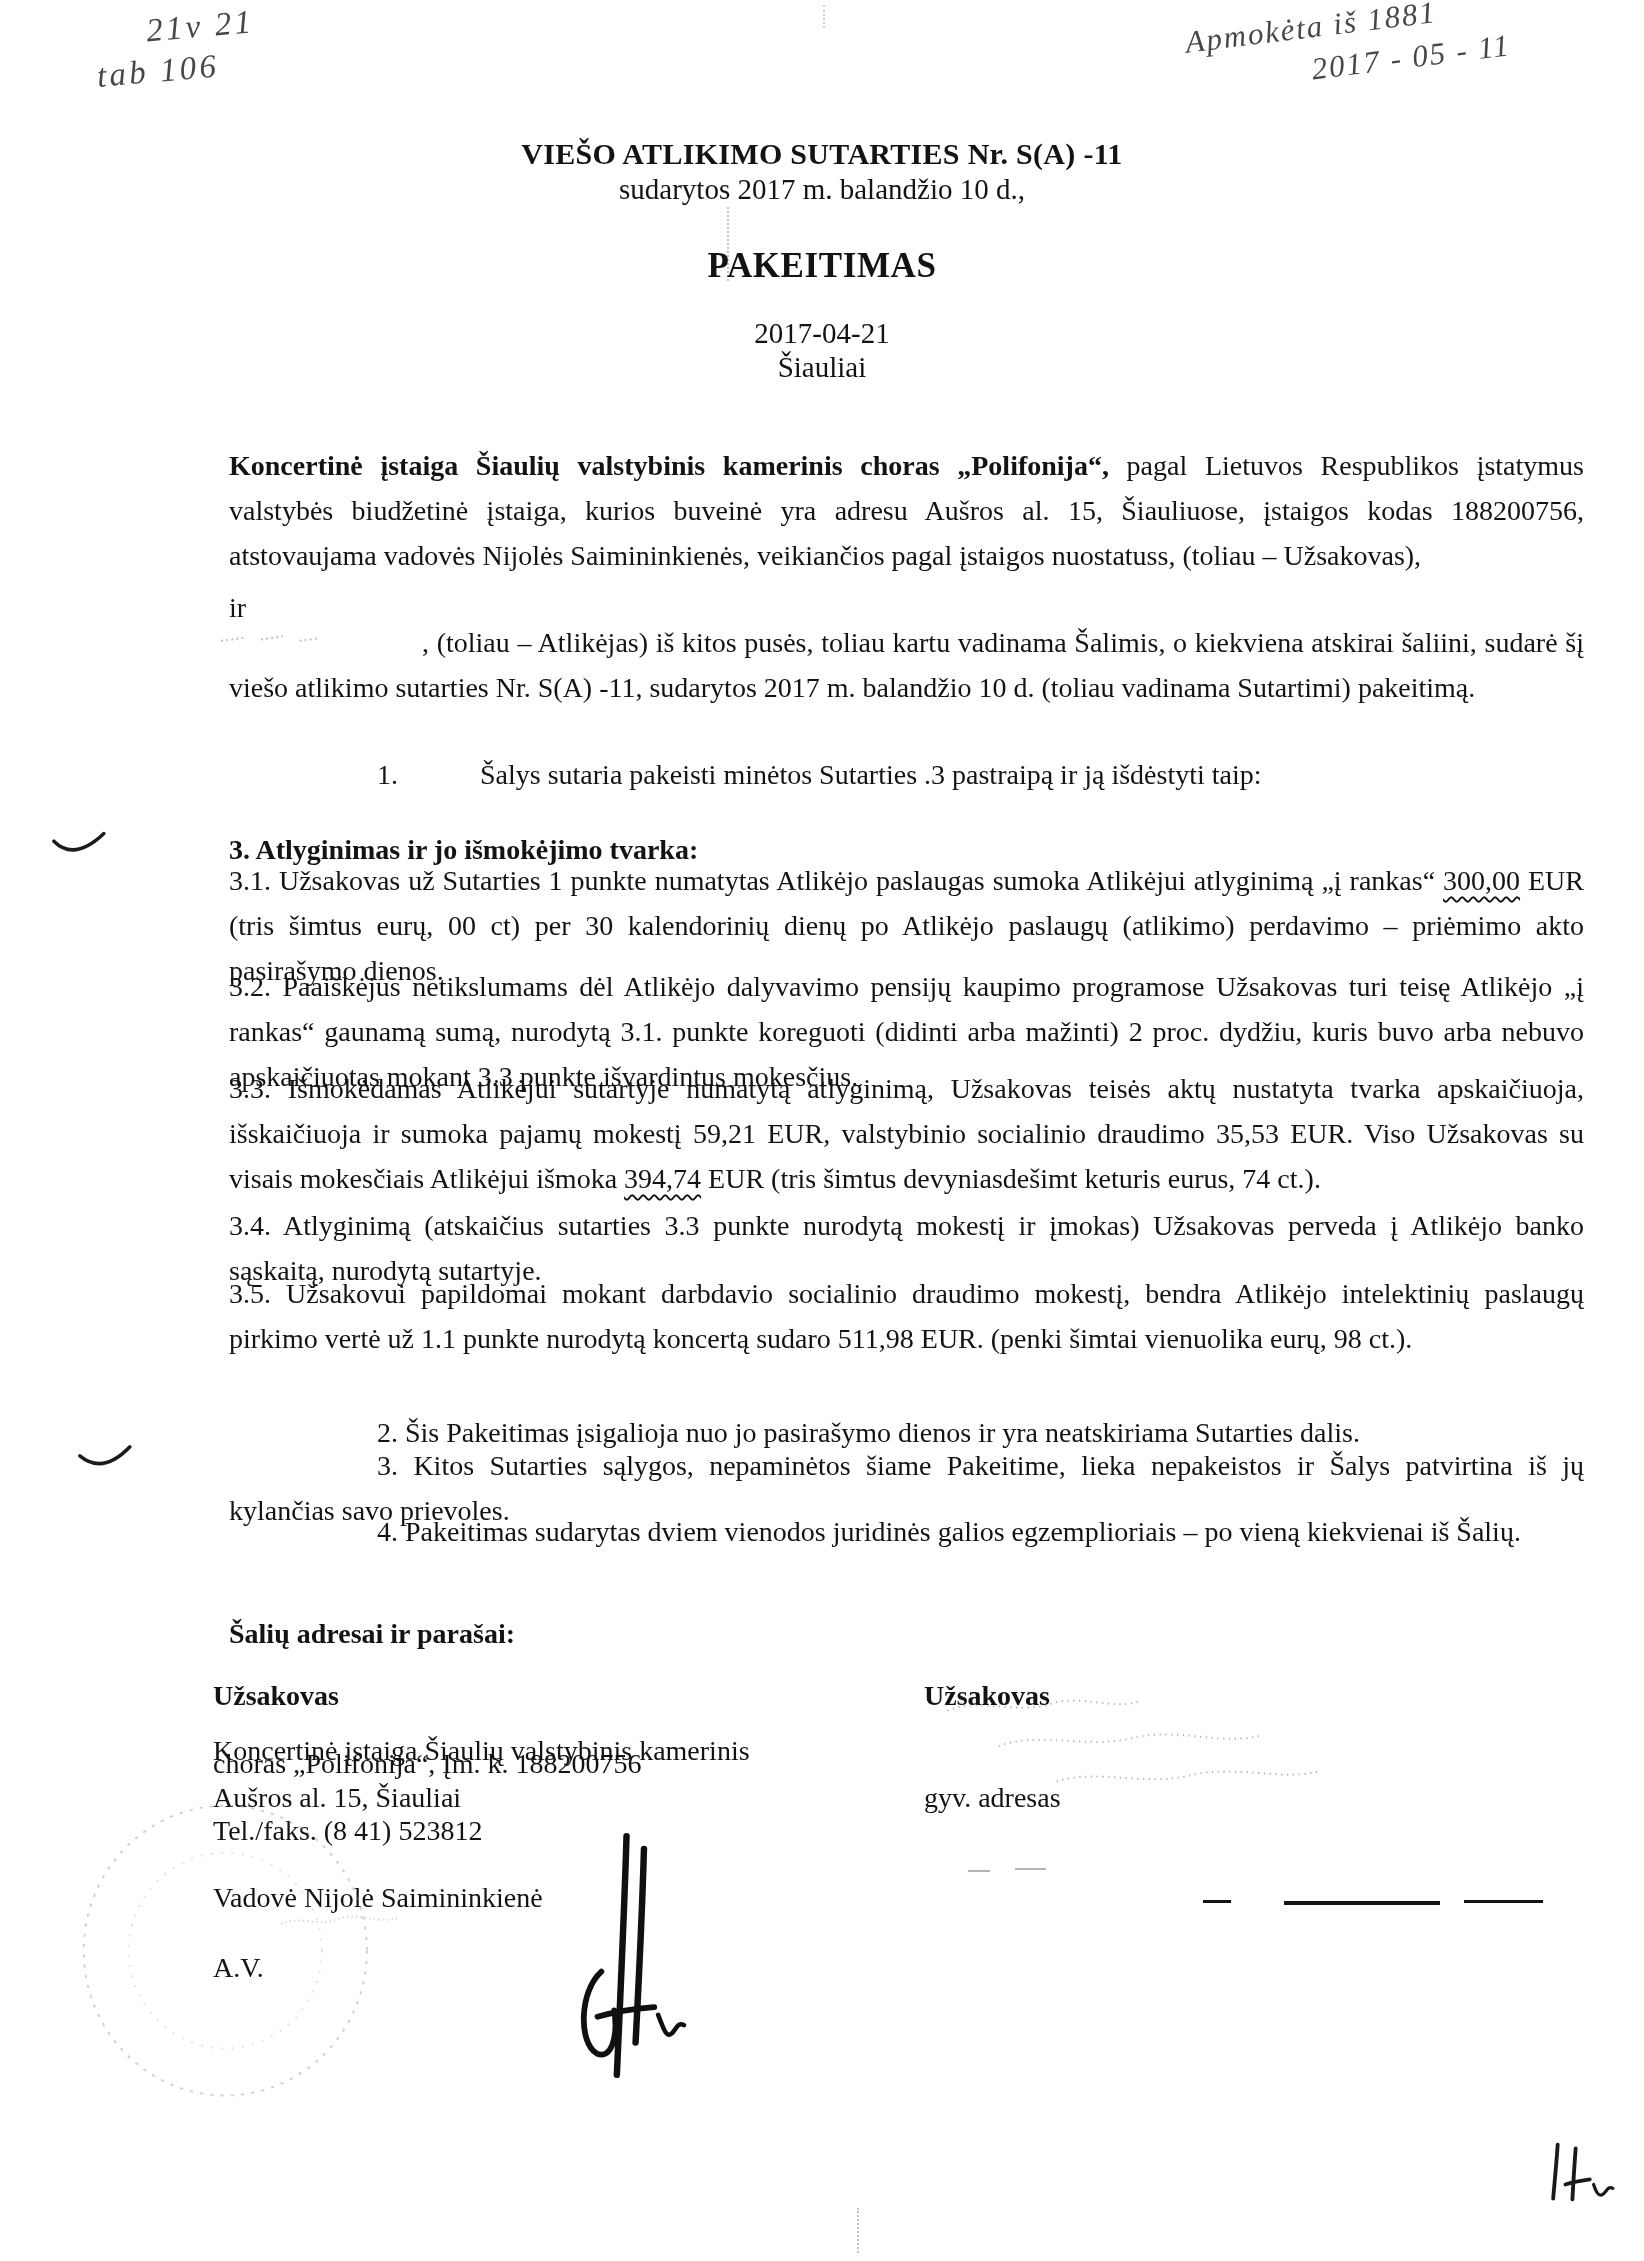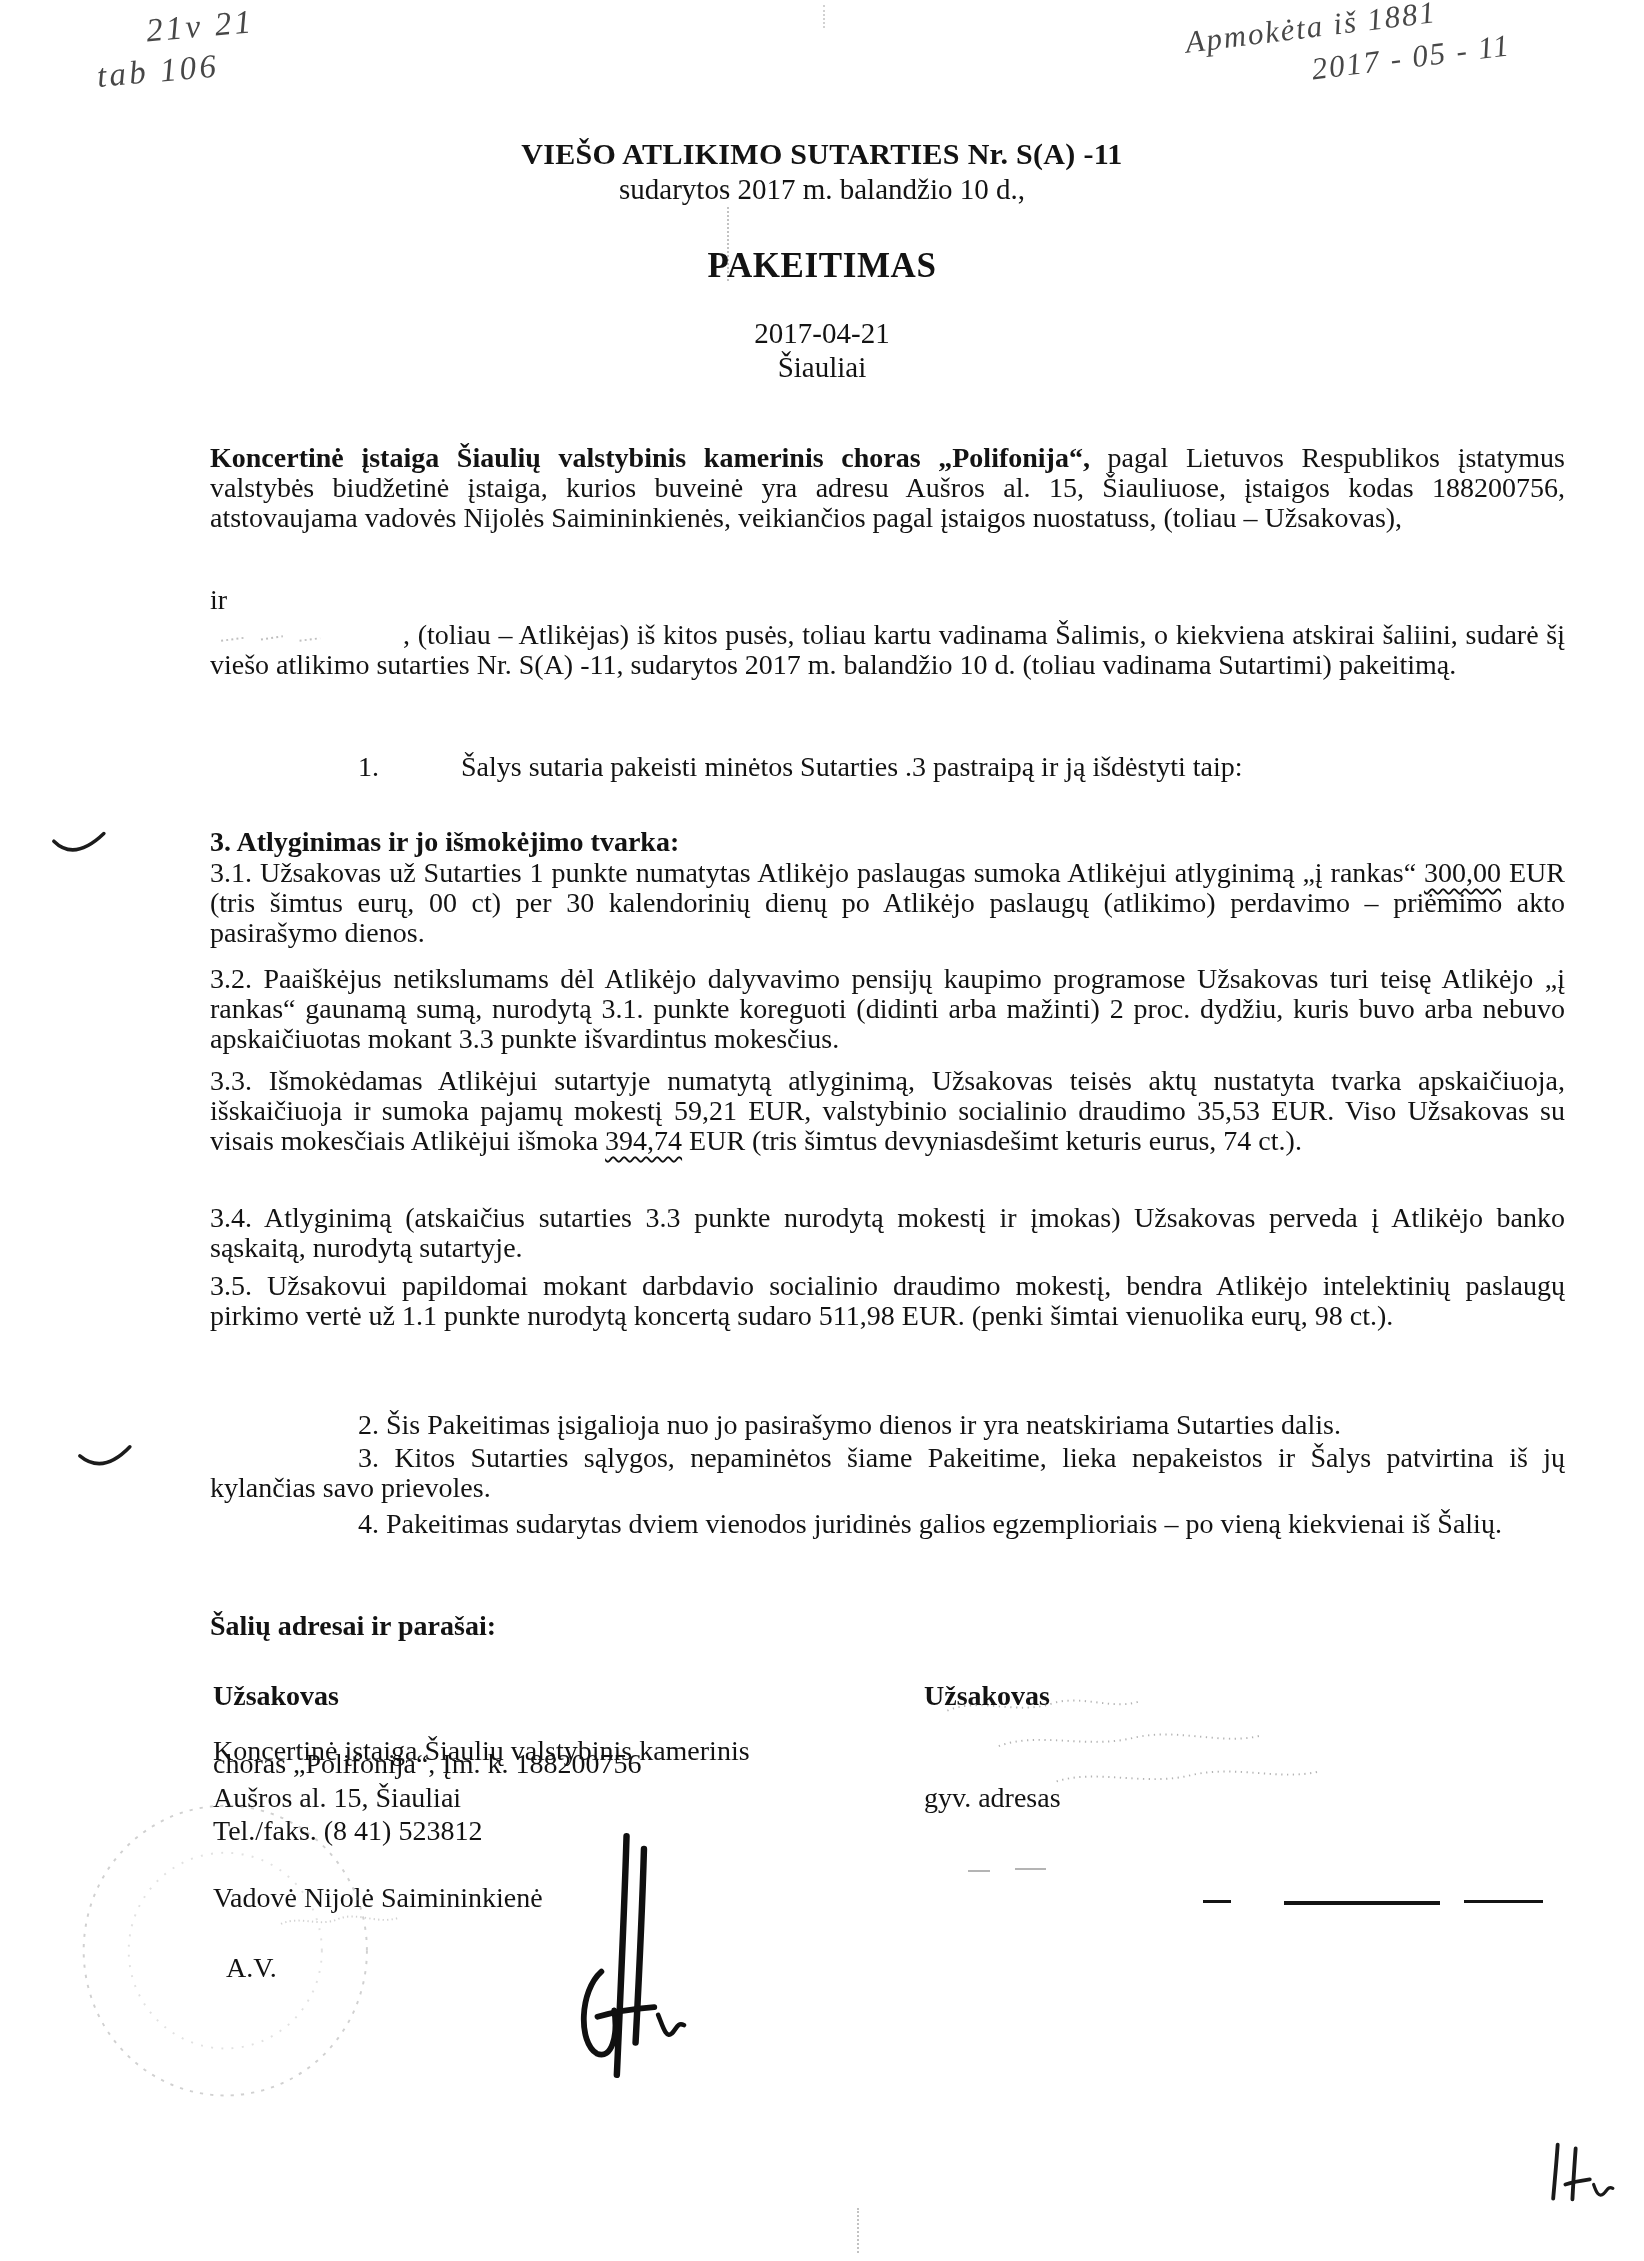--- a/index.html
+++ b/index.html
@@ -14,22 +14,22 @@
   .abs{position:absolute;}
   
   .center-line{left:0;width:1644px;text-align:center;}
   .doc-title{top:137px;font-size:30px;font-weight:bold;letter-spacing:0.3px;}
   .doc-subtitle{top:173px;font-size:29px;}
   .doc-amendment{top:246px;font-size:35px;font-weight:bold;letter-spacing:0.6px;}
   .doc-date{top:317px;font-size:29px;}
   .doc-city{top:351px;font-size:29px;}
   
   .para{
-    left:210px;width:1355px;
-    font-size:28px;line-height:30px;
+    left:229px;width:1355px;
+    font-size:28px;line-height:45px;
     text-align:justify;
   }
   .noj{text-align:left;}
   .b{font-weight:bold;}
   .indent-wide{text-indent:193px;}
   .indent-item{text-indent:148px;}
   .gap-after-num{margin-left:82px;}
   .amount-underlined{
     text-decoration-line:underline;
     text-decoration-style:wavy;
@@ -132,21 +132,21 @@
   <div class="abs col-right addr-line sig-label" style="top:1679px;">Užsakovas</div>
 
   <div class="abs col-left addr-line" style="top:1734px;">Koncertinė įstaiga Šiaulių valstybinis  kamerinis</div>
   <div class="abs col-left addr-line" style="top:1747px;">choras „Polifonija“, Įm. k. 188200756</div>
   <div class="abs col-left addr-line" style="top:1781px;">Aušros al. 15, Šiauliai</div>
   <div class="abs col-left addr-line" style="top:1814px;">Tel./faks. (8 41) 523812</div>
 
   <div class="abs col-right addr-line" style="top:1781px;">gyv. adresas</div>
 
   <div class="abs col-left addr-line" style="top:1881px;">Vadovė Nijolė Saimininkienė</div>
-  <div class="abs col-left addr-line" style="top:1951px;margin-left:13px;">A.V.</div>
+  <div class="abs col-left addr-line" style="top:1951px;">A.V.</div>
 
   <svg class="abs" style="left:921px;top:1685px;" width="657" height="135" viewBox="0 0 1020 210">
     <g stroke="#6a6a6a" stroke-width="3" fill="none" opacity=".5" stroke-dasharray="2 7">
       <path d="M40,40 C90,18 150,48 205,28 C250,15 300,40 340,25"></path>
       <path d="M120,95 C180,72 260,100 330,82 C400,66 470,95 530,78"></path>
       <path d="M210,150 C270,130 350,158 420,140 C490,124 560,150 620,134"></path>
     </g>
   </svg>
 
   <div class="abs sig-line faint" style="left:968px;top:1870px;width:22px;"></div>

